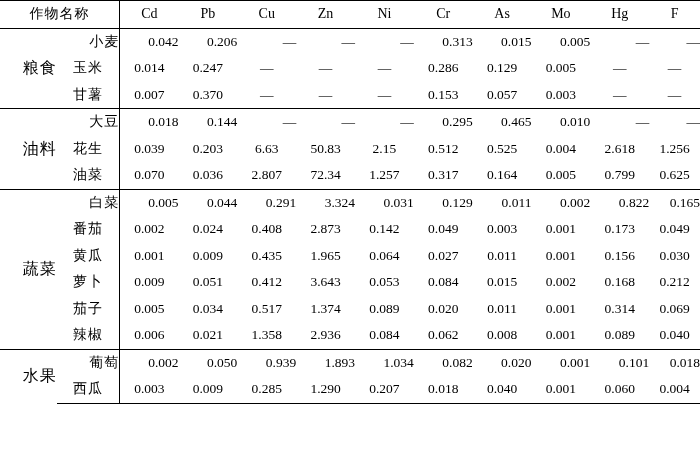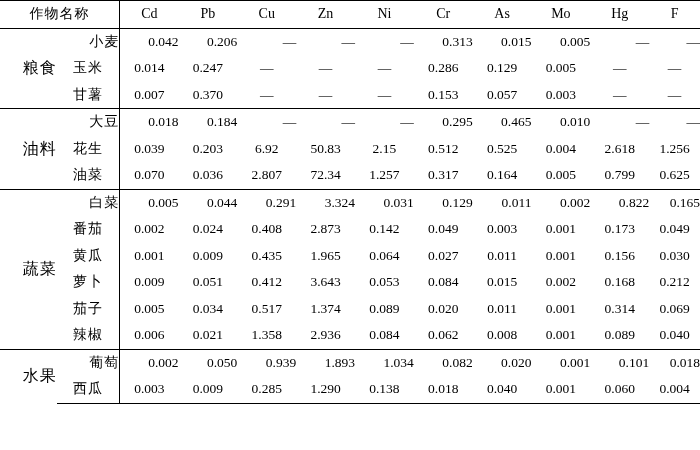--- a/index.html
+++ b/index.html
@@ -147,35 +147,35 @@
           <td class="val">0.153</td>
           <td class="val">0.057</td>
           <td class="val">0.003</td>
           <td class="val">—</td>
           <td class="val">—</td>
         </tr>
         <tr class="group-start">
           <td class="cat" rowspan="3">油料</td>
           <td class="sub vline">大豆</td>
           <td class="val">0.018</td>
-          <td class="val">0.184</td>
+          <td class="val">0.144</td>
           <td class="val">—</td>
           <td class="val">—</td>
           <td class="val">—</td>
           <td class="val">0.295</td>
           <td class="val">0.465</td>
           <td class="val">0.010</td>
           <td class="val">—</td>
           <td class="val">—</td>
         </tr>
         <tr class="">
           <td class="sub vline">花生</td>
           <td class="val">0.039</td>
           <td class="val">0.203</td>
-          <td class="val">6.92</td>
+          <td class="val">6.63</td>
           <td class="val">50.83</td>
           <td class="val">2.15</td>
           <td class="val">0.512</td>
           <td class="val">0.525</td>
           <td class="val">0.004</td>
           <td class="val">2.618</td>
           <td class="val">1.256</td>
         </tr>
         <tr class="">
           <td class="sub vline">油菜</td>
@@ -282,21 +282,21 @@
           <td class="val">0.001</td>
           <td class="val">0.101</td>
           <td class="val">0.018</td>
         </tr>
         <tr class="last-row">
           <td class="sub vline">西瓜</td>
           <td class="val">0.003</td>
           <td class="val">0.009</td>
           <td class="val">0.285</td>
           <td class="val">1.290</td>
-          <td class="val">0.138</td>
+          <td class="val">0.207</td>
           <td class="val">0.018</td>
           <td class="val">0.040</td>
           <td class="val">0.001</td>
           <td class="val">0.060</td>
           <td class="val">0.004</td>
         </tr>
       </tbody>
   </table>
 </div>
 

